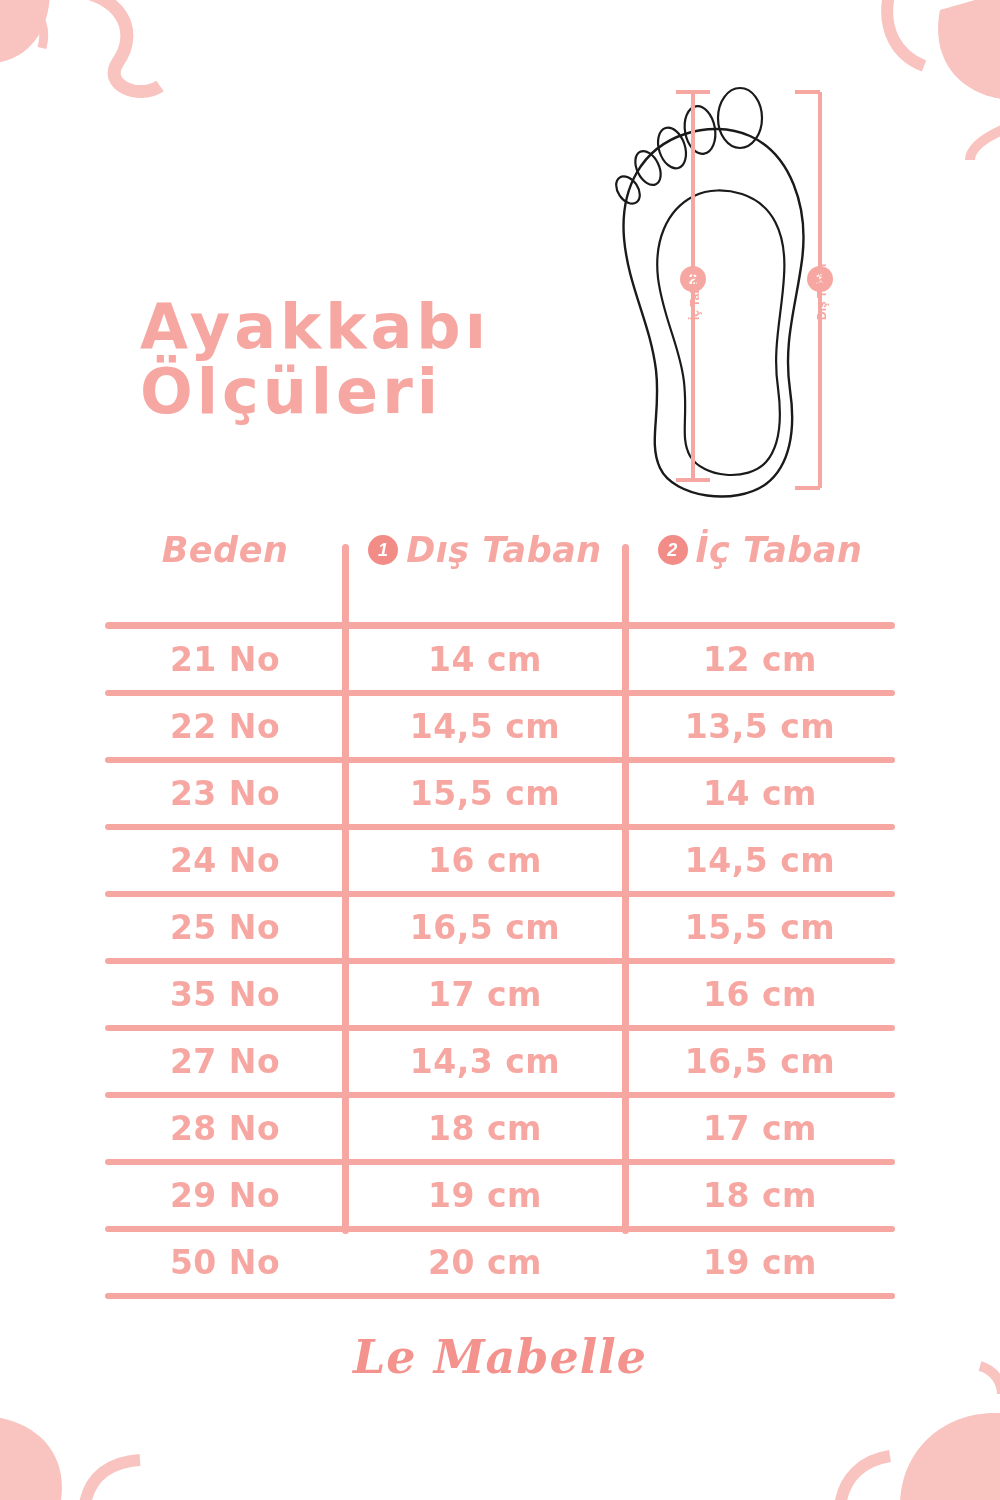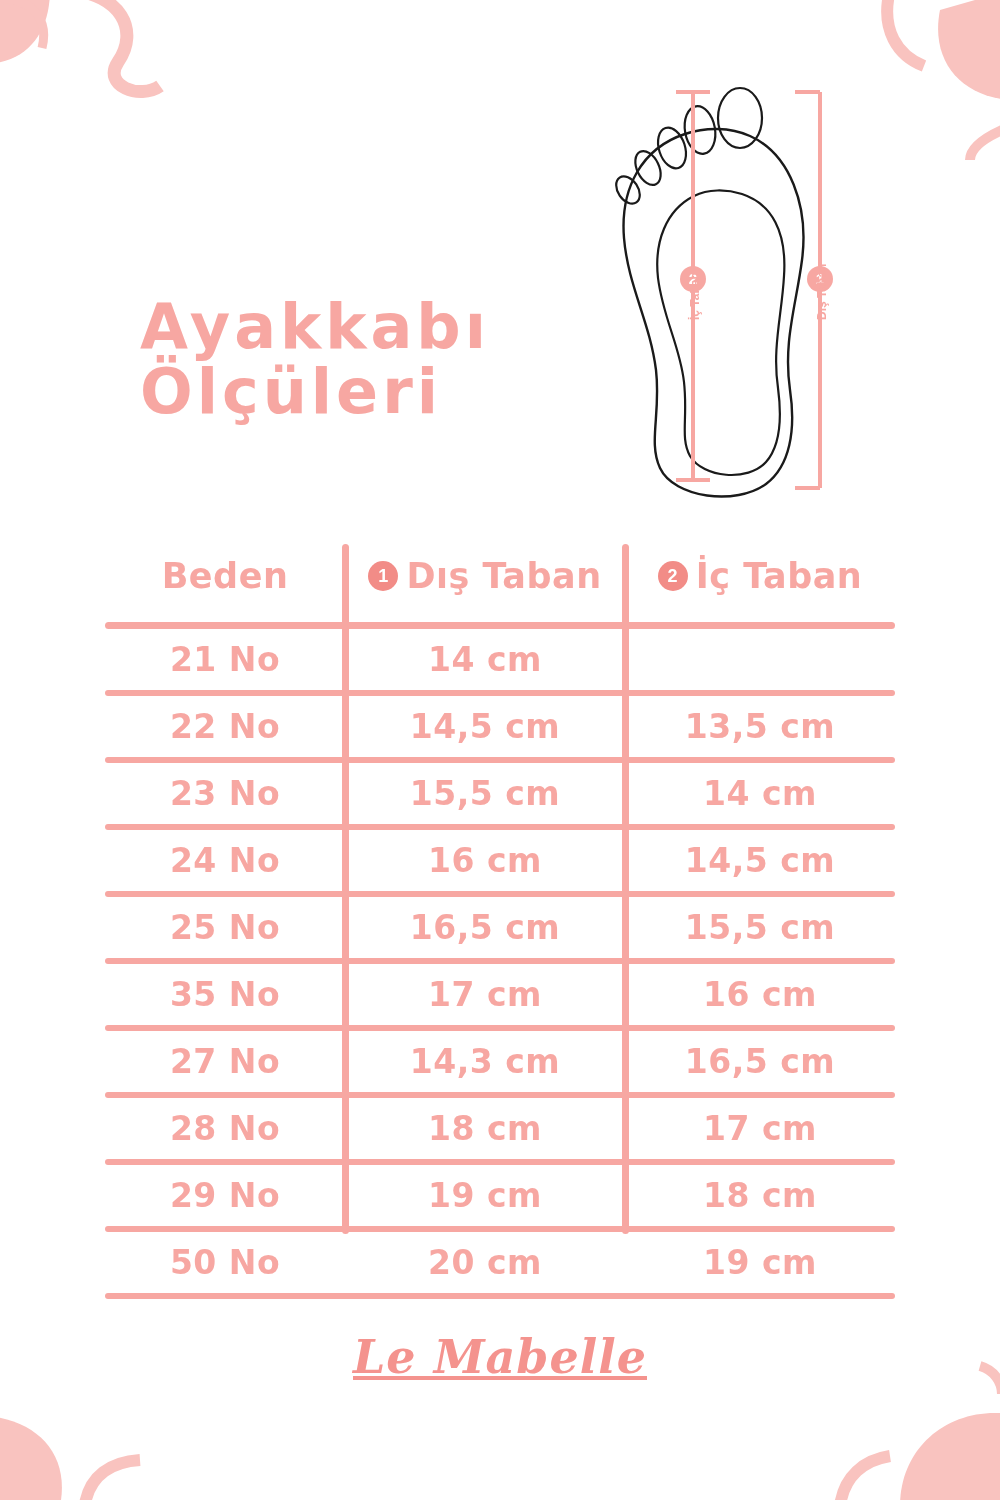--- a/index.html
+++ b/index.html
@@ -77,22 +77,23 @@
 
   
   .table {
     position: absolute;
     left: 105px;
     top: 530px;
     width: 790px;
   }
   .thead {
     display: flex;
-    align-items: center;
+    align-items: flex-start;
     height: 92px;
+    font-style: italic;
   }
   .thead .cell {
     font-family: "DejaVu Sans", sans-serif;
     font-weight: bold;
     color: #F7A7A2;
     font-size: 35px;
     display: flex;
     align-items: center;
     justify-content: center;
     letter-spacing: 0.5px;
@@ -153,21 +154,20 @@
     left: 0;
     right: 0;
     top: 1330px;
     text-align: center;
     font-family: "DejaVu Serif", serif;
     font-style: italic;
     font-weight: bold;
     font-size: 46px;
     color: #F4938E;
     letter-spacing: 1px;
-    text-decoration: underline;
   }
 </style>
 </head>
 <body>
 
 <div class="corner-art tl">
   <svg width="200" height="120" viewBox="0 0 200 120">
     <path d="M0 0 L60 0 C60 40 40 70 0 74 Z" fill="#F9C3BF"></path>
     <path d="M10 8 C48 10 58 34 52 58" stroke="#F9C3BF" stroke-width="9" fill="none"></path>
     <path d="M80 0 C130 4 150 40 128 72 C112 96 150 110 170 96" stroke="#F9C3BF" stroke-width="13" fill="none"></path>
@@ -246,20 +246,21 @@
       <span class="head-badge">2</span>
       <span>İç Taban</span>
     </div>
   </div>
 
   <div class="hline"></div>
 
   <div class="row">
     <div class="cell c1">21 No</div>
     <div class="cell c2">14 cm</div>
+    <div class="cell c3">12 cm</div>
   </div>
   <div class="hline thin"></div>
 
   <div class="row">
     <div class="cell c1">22 No</div>
     <div class="cell c2">14,5 cm</div>
     <div class="cell c3">13,5 cm</div>
   </div>
   <div class="hline thin"></div>
 

